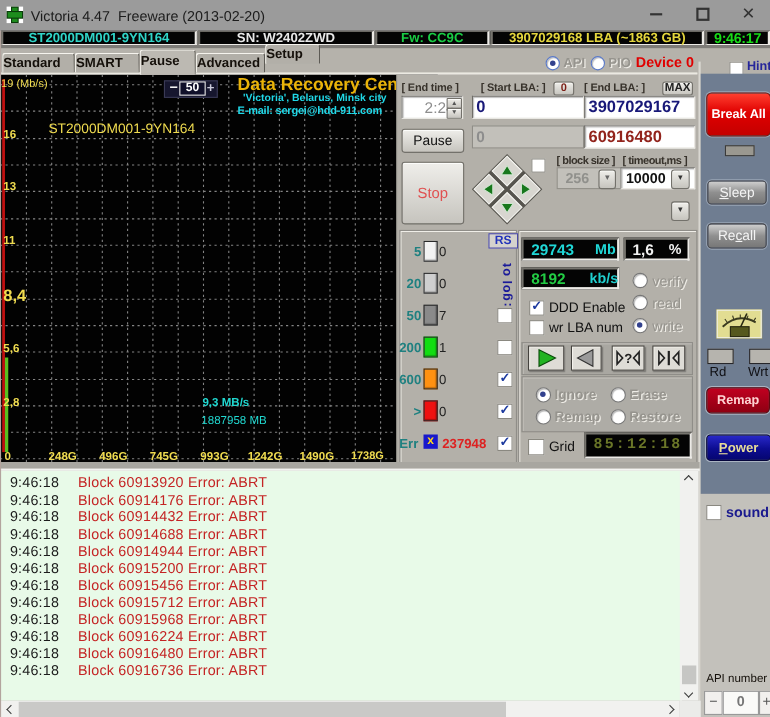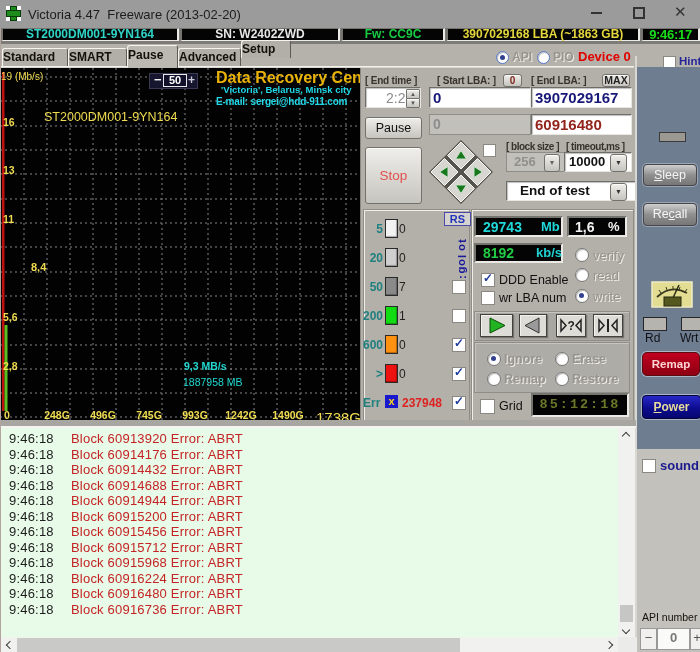--- a/index.html
+++ b/index.html
@@ -91,31 +91,31 @@
           <line x1="0" y1="325" x2="360" y2="325"></line>
           <line x1="0" y1="349" x2="360" y2="349"></line>
 </g>
 <rect x="2" y="4" width="2.5" height="339" fill="#c01010"></rect>
 <rect x="4.5" y="257" width="3" height="86" fill="#58c020"></rect>
 </svg>
 <div class="abs gy" style="left:1px;top:3px;font-size:10px;">19 (Mb/s)</div>
 <div class="abs gy" style="left:3px;top:48px;font-size:10.5px;font-weight:bold;">16</div>
 <div class="abs gy" style="left:3px;top:96px;font-size:10.5px;font-weight:bold;">13</div>
 <div class="abs gy" style="left:3px;top:145px;font-size:10.5px;font-weight:bold;">11</div>
-<div class="abs gy" style="left:3px;top:193px;font-size:11px;font-weight:bold;margin-left:28px;">8,4</div>
+<div class="abs gy" style="left:3px;top:193px;font-size:15px;font-weight:bold;">8,4</div>
 <div class="abs gy" style="left:3px;top:243px;font-size:10.5px;font-weight:bold;">5,6</div>
 <div class="abs gy" style="left:3px;top:292px;font-size:10.5px;font-weight:bold;">2,8</div>
 <div class="abs gy" style="left:4px;top:341px;font-size:10.5px;font-weight:bold;">0</div>
 <div class="abs gy" style="left:42px;top:341px;width:30px;text-align:center;font-size:10.5px;font-weight:bold;">248G</div>
 <div class="abs gy" style="left:88px;top:341px;width:30px;text-align:center;font-size:10.5px;font-weight:bold;">496G</div>
 <div class="abs gy" style="left:134px;top:341px;width:30px;text-align:center;font-size:10.5px;font-weight:bold;">745G</div>
 <div class="abs gy" style="left:180px;top:341px;width:30px;text-align:center;font-size:10.5px;font-weight:bold;">993G</div>
 <div class="abs gy" style="left:223px;top:341px;width:36px;text-align:center;font-size:10.5px;font-weight:bold;">1242G</div>
 <div class="abs gy" style="left:270px;top:341px;width:36px;text-align:center;font-size:10.5px;font-weight:bold;">1490G</div>
-<div class="abs gy" style="left:316px;top:341px;width:36px;text-align:center;font-size:15px;font-weight:normal;">1738G</div>
+<div class="abs gy" style="left:316px;top:341px;width:36px;text-align:center;font-size:10px;font-weight:bold;">1738G</div>
 <div class="abs" style="left:149px;top:5px;width:47px;height:14px;background:#16162e;border:1px solid #3a3a55;"></div>
 <div class="abs" style="left:154px;top:4px;font-size:13px;font-weight:bold;color:#f2f2f2;">−</div>
 <div class="abs" style="left:163px;top:6px;width:22px;height:11px;border:1px solid #e8e8e8;background:#10102a;color:#fff;font-size:11px;font-weight:bold;text-align:center;line-height:11px;">50</div>
 <div class="abs" style="left:188px;top:5px;font-size:12px;font-weight:bold;color:#cacada;">+</div>
 <div class="abs" style="left:216px;top:1px;font-size:16px;font-weight:bold;color:#eab308;">Data Recovery Center:</div>
 <div class="abs" style="left:221px;top:16px;font-size:9.5px;font-weight:bold;color:#20d8e8;white-space:nowrap;">'Victoria', Belarus, Minsk city</div>
 <div class="abs" style="left:216px;top:28px;font-size:10px;letter-spacing:-0.2px;font-weight:bold;color:#20d8e8;white-space:nowrap;">E-mail: sergei@hdd-911.com</div>
 <div class="abs gy" style="left:44px;top:42px;font-size:12.5px;">ST2000DM001-9YN164</div>
 <div class="abs cy" style="left:184px;top:292px;font-size:10.5px;font-weight:bold;">9,3 MB/s</div>
 <div class="abs cy" style="left:183px;top:308px;font-size:10.5px;">1887958 MB</div>
@@ -149,21 +149,20 @@
 <polygon points="54.5,33 46,27.5 46,38.5" fill="#17771c" stroke="#cfe4cf" stroke-width="1"></polygon>
 <polygon points="33,54.5 27.5,46 38.5,46" fill="#17771c" stroke="#cfe4cf" stroke-width="1"></polygon>
 </svg>
 <div class="abs cb" style="left:483px;top:144px;"></div>
 <div class="abs lbl" style="left:506px;top:141px;letter-spacing:-0.5px;">[ block size ]</div>
 <div class="abs lbl" style="left:566px;top:141px;letter-spacing:-0.5px;">[ timeout,ms ]</div>
 <div class="abs" style="left:506px;top:152px;width:52px;height:18px;background:#c2c0ba;border:1px solid #8f8d87;font-size:13px;font-weight:bold;color:#90908c;padding-left:7px;line-height:18px;">256</div>
 <div class="abs btn" style="left:544px;top:154px;width:14px;height:16px;font-size:7px;line-height:16px;color:#666;">▼</div>
 <div class="abs inp" style="left:564px;top:152px;width:62px;height:18px;font-size:13px;font-weight:bold;color:#111;padding-left:4px;line-height:18px;">10000</div>
 <div class="abs btn" style="left:610px;top:154px;width:15px;height:16px;font-size:7px;line-height:16px;color:#333;">▼</div>
-<div class="abs inp" style="left:506px;top:181px;width:120px;height:18px;font-size:13.5px;font-weight:bold;color:#111;padding-left:13px;line-height:18px;">End of test</div>
 <div class="abs btn" style="left:610px;top:183px;width:15px;height:16px;font-size:7px;line-height:16px;color:#333;">▼</div>
 
 <div class="abs" style="left:363px;top:209px;width:105px;height:212px;border:1px solid #8f8d88;box-shadow:inset 1px 1px 0 #f0eee8;"></div>
 <div class="abs" style="left:471px;top:209px;width:161px;height:212px;border:1px solid #8f8d88;box-shadow:inset 1px 1px 0 #f0eee8;"></div>
 <div class="abs" style="left:444px;top:212px;width:25px;height:12px;background:#d5d3cd;border:1px solid #4a4aa8;font-size:11px;font-weight:bold;color:#2233bb;text-align:center;line-height:12px;">RS</div>
 <div class="abs" style="left:454px;top:238px;width:13px;font-size:11.5px;font-weight:bold;color:#1a1a99;text-align:center;">
       <span class="vl" style="height:6px;">t</span>
       <span class="vl" style="height:7px;">o</span>
       <span class="vl" style="height:3px;">&nbsp;</span>
       <span class="vl" style="height:5px;">l</span>
@@ -252,20 +251,21 @@
 <div class="abs radio" style="left:555px;top:372px;width:12px;height:12px;"></div>
 <div class="abs emb" style="left:572px;top:372px;font-size:12.5px;font-weight:bold;">Restore</div>
 
 <div class="abs cb" style="left:480px;top:399px;width:13px;height:13px;"></div>
 <div class="abs" style="left:499px;top:399px;font-size:12.5px;color:#111;">Grid</div>
 <div class="abs blk" style="left:531px;top:393px;width:94px;height:20px;font-family:'Liberation Mono',monospace;font-size:13.5px;font-weight:bold;color:#6a7628;text-align:center;line-height:20px;letter-spacing:2px;">85:12:18</div>
 
 <div class="abs" style="left:635px;top:56px;width:2px;height:596px;background:#d9d7d1;"></div>
 <div class="abs" style="left:637px;top:67px;width:63px;height:382px;background:#6f7d91;"></div>
 <div class="abs" style="left:637px;top:449px;width:63px;height:203px;background:#c3c1bb;"></div>
+<div class="abs" style="left:642px;top:84px;width:57px;height:38px;background:linear-gradient(#ff4030,#e00000 45%,#c40000);border:1px solid #7e1a12;border-radius:5px;box-shadow:0 0 0 1px #9aa6b6;color:#fff;font-size:11.5px;font-weight:bold;text-align:center;line-height:38px;">Break All</div>
 <div class="abs" style="left:659px;top:132px;width:25px;height:8px;background:#9a9890;border:1px solid #3a3a3a;"></div>
 <div class="abs sbtn" style="left:643px;top:164px;width:52px;height:20px;line-height:20px;"><u>S</u>leep</div>
 <div class="abs sbtn" style="left:643px;top:203px;width:52px;height:21px;line-height:21px;">Re<u>c</u>all</div>
 <style>.sbtn{background:linear-gradient(#cfcfcf,#8f8f8f 50%,#777);border:1px solid #45454a;border-radius:4px;box-shadow:0 0 0 1px #9aa6b6;color:#f4f4f4;font-size:12.5px;text-align:center;}</style>
 <svg class="abs" style="left:651px;top:281px;" width="42" height="27">
 <rect x="0" y="0" width="42" height="27" fill="#e2dd92" stroke="#8a8a6a" stroke-width="1"></rect>
 <rect x="1" y="1" width="40" height="25" fill="none" stroke="#f0f0e8" stroke-width="1"></rect>
 <path d="M6,16 Q20,3 36,12" fill="none" stroke="#3a3a20" stroke-width="1.8"></path>
 <line x1="10" y1="12" x2="8" y2="9" stroke="#3a3a20" stroke-width="1"></line>
 <line x1="16" y1="9" x2="15" y2="6" stroke="#3a3a20" stroke-width="1"></line>

